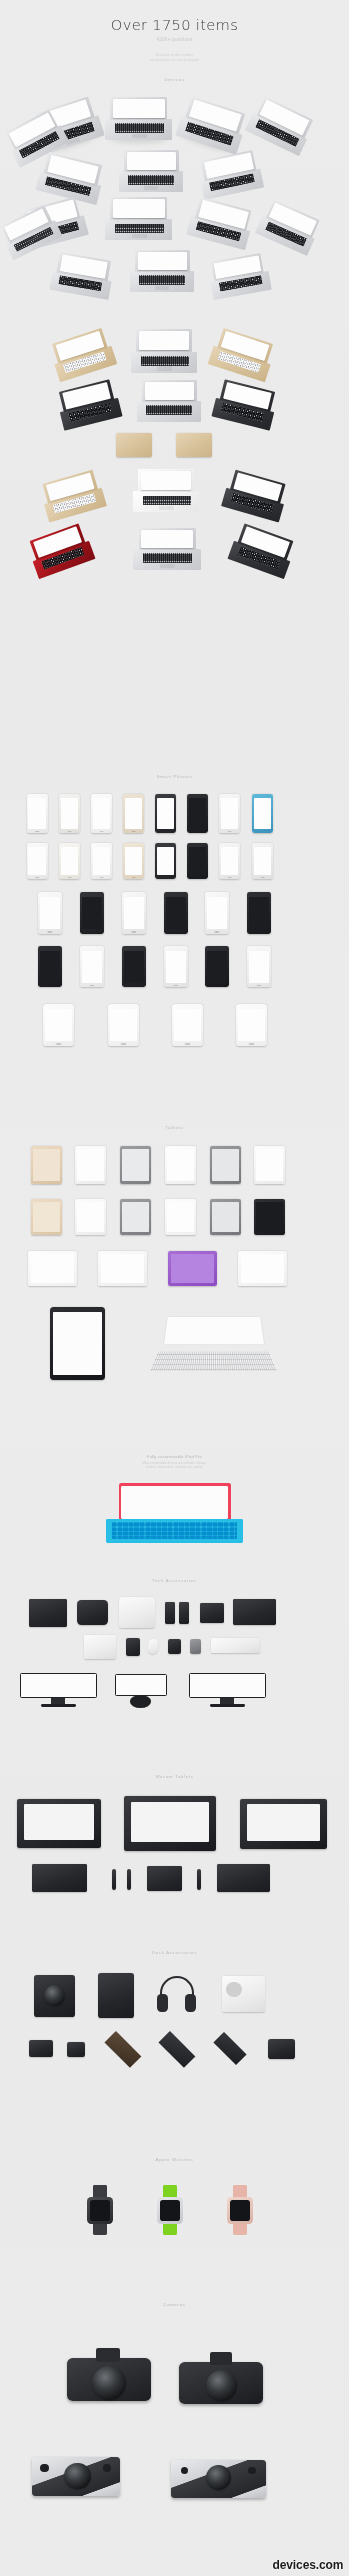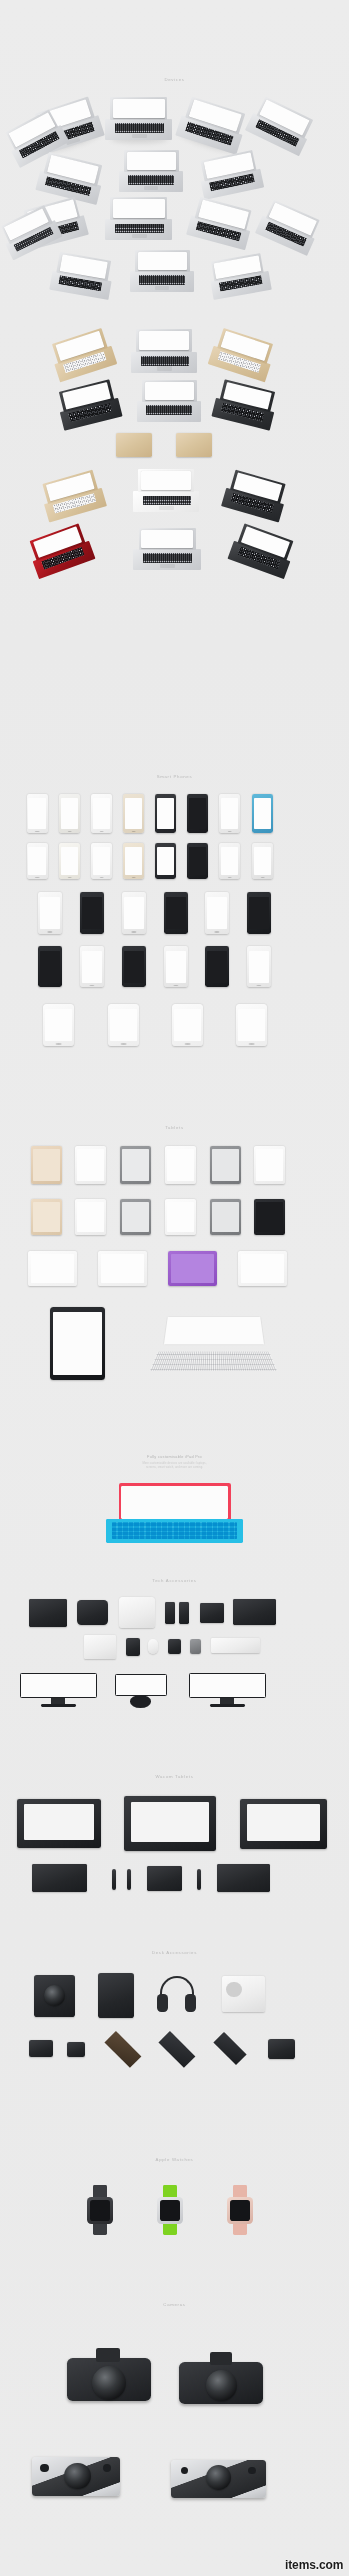--- a/index.html
+++ b/index.html
@@ -139,20 +139,28 @@
     letter-spacing:-0.1px;
     font-family:"Liberation Sans", sans-serif;
   }
   .wm-shadow { text-shadow: 0 0 1.4px #fff, 0 0 2.1px #fff; }
 </style>
 </head>
 <body>
 
 <div id="page">
 
+  <div class="hero">
+    <div class="hero-title">Over 1750 items</div>
+    <div class="hero-sub">4200+ positions</div>
+    <div class="hero-note">
+      <div>Because of the number</div>
+      <div>all positions are not displayed</div>
+    </div>
+  </div>
 
   <div class="sec-head abs" style="left:0;right:0;top:77px;">Devices</div>
 
   <div class="abs" style="left:0;top:91px;width:349px;height:231px;">
 
     <div class="lap" style="left:36px;top:12.6px;width:64px;height:43px;transform:rotate(-18deg);">
       <div class="shadow-soft" style="left:4.2px;top:35px;width:57px;height:8.4px;"></div>
       <div class="base body-silver" style="left:0;top:21px;width:64px;height:21px;"></div>
       <div class="kbd" style="left:8.4px;top:25px;width:48px;height:9.8px;"></div>
       <div class="trackpad" style="left:25px;top:36px;width:14px;height:4.2px;"></div>
@@ -708,16 +716,16 @@
     </div>
 
     <div class="cam" style="left:171px;top:123px;width:95px;height:50px;">
       <div class="abs" style="left:0;top:5.6px;width:95px;height:38px;border-radius:3.5px;background:linear-gradient(160deg,#eaebed 0%,#d0d2d5 38%,#3a3c3f 39%,#25272a 82%, #d5d7da 83%, #bdbfc2 100%);box-shadow:0 1.4px 2.8px rgba(0,0,0,.25);"></div>
       <div class="lens" style="left:35px;top:11.2px;width:25px;height:25px;"></div>
       <div class="abs" style="left:9.8px;top:12.6px;width:7.7px;height:7.7px;border-radius:50%;background:#1b1d20;"></div>
       <div class="abs" style="left:77px;top:12.6px;width:7.7px;height:7.7px;border-radius:50%;background:#1b1d20;"></div>
     </div>
   </div>
 
-  <div class="watermark wm-shadow">items.com</div>
+  <div class="watermark wm-shadow">devices.com</div>
 
 </div>
 
 
 </body></html>

